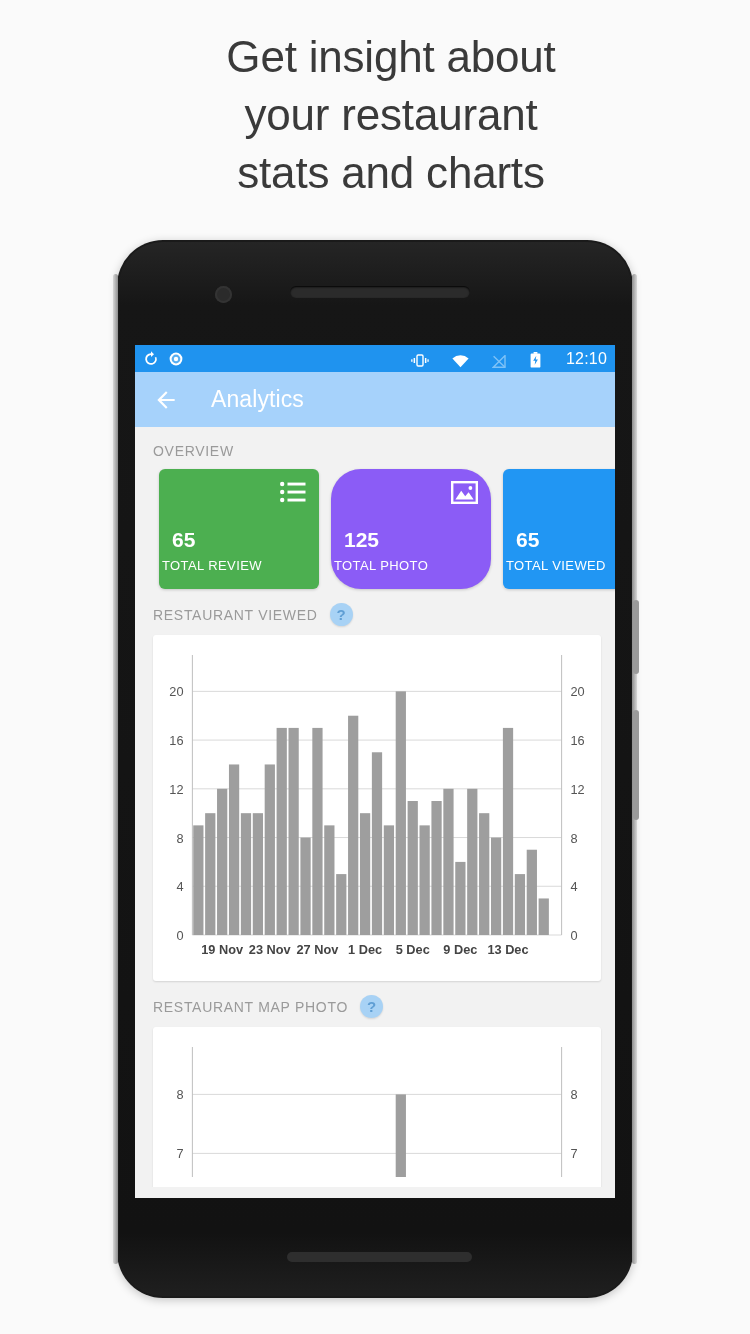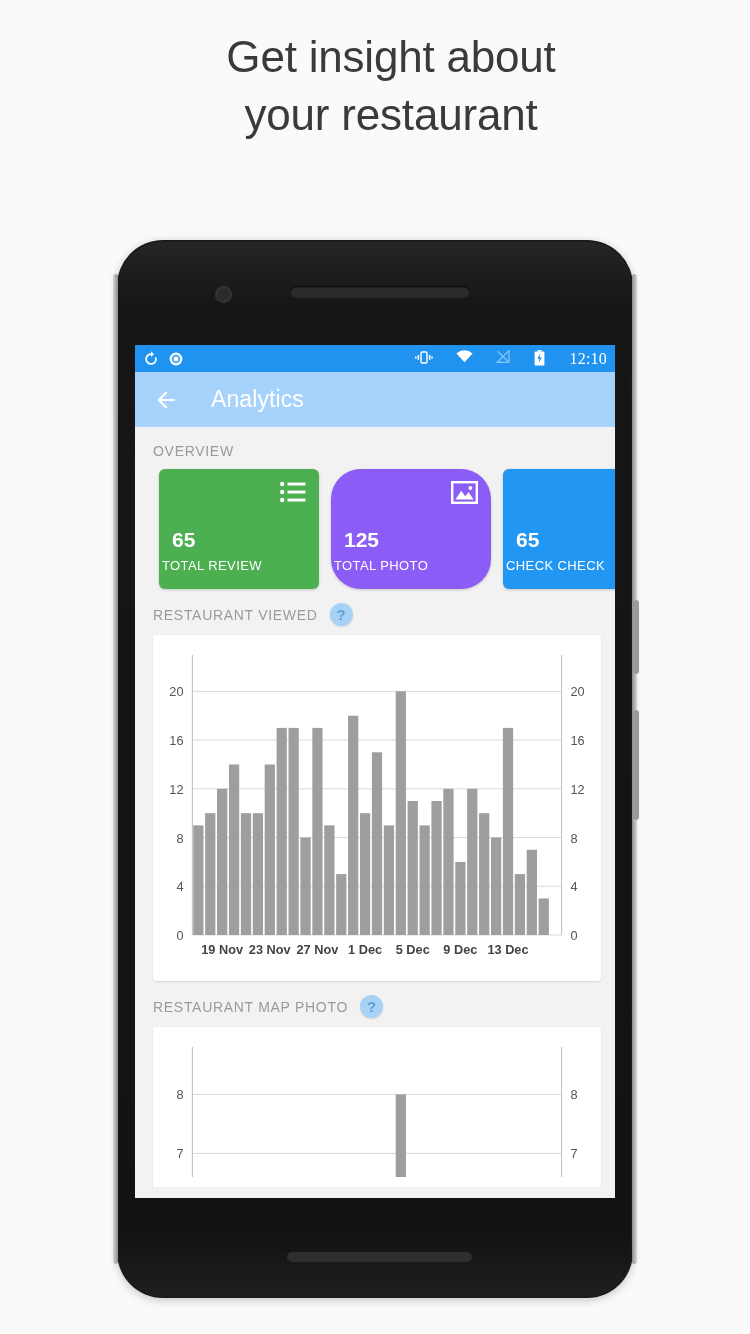--- a/index.html
+++ b/index.html
@@ -119,21 +119,21 @@
   
   .statusbar {
     height: 27px;
     background: #1f93ef;
     display: flex;
     align-items: center;
     padding: 0 8px;
     box-sizing: border-box;
   }
   .sb-left { display: flex; align-items: center; gap: 9px; }
-  .sb-right { margin-left: auto; display: flex; align-items: flex-start; gap: 23px; font-family: Liberation Serif, serif; }
+  .sb-right { margin-left: auto; display: flex; align-items: flex-end; gap: 23px; }
   .sb-time {
     color: #fff;
     font-size: 16px;
     font-weight: 500;
     letter-spacing: 0.2px;
     margin-left: 2px;
   }
   .sb-ico { display: block; }
 
   
@@ -250,20 +250,21 @@
   }
   .chart-wrap.small { height: 150px; }
   .chart-svg { display: block; width: 100%; height: 100%; }
 </style>
 </head>
 <body>
 
 <div class="headline">
   <span class="ln">Get insight about</span>
   <span class="ln">your restaurant</span>
+  <span class="ln">stats and charts</span>
 </div>
 
 <div class="phone">
   <div class="phone-inner-shade"></div>
   <div class="phone-side-l"></div>
   <div class="phone-side-r"></div>
   <div class="btn-power"></div>
   <div class="btn-vol"></div>
   <div class="notch-cam"></div>
   <div class="notch-speaker"></div>
@@ -338,21 +339,21 @@
             <path d="M4.4 18.6 10.2 9.8l4 5.4 3.4-3.9 5 7.3z" fill="#fff"></path>
             <circle cx="19.4" cy="7" r="1.9" fill="#fff"></circle>
           </svg>
           <span class="card-num">125</span>
           <span class="card-cap">TOTAL PHOTO</span>
         </div>
 
         <div class="card" style="background:#2196F3;">
 
           <span class="card-num">65</span>
-          <span class="card-cap">CHECK CHECK</span>
+          <span class="card-cap">TOTAL VIEWED</span>
         </div>
 
       </div>
 
       <div class="section-label-row">
         <span class="txt">RESTAURANT VIEWED</span>
         <span class="help-badge">?</span>
       </div>
 
       <div class="chart-card">

